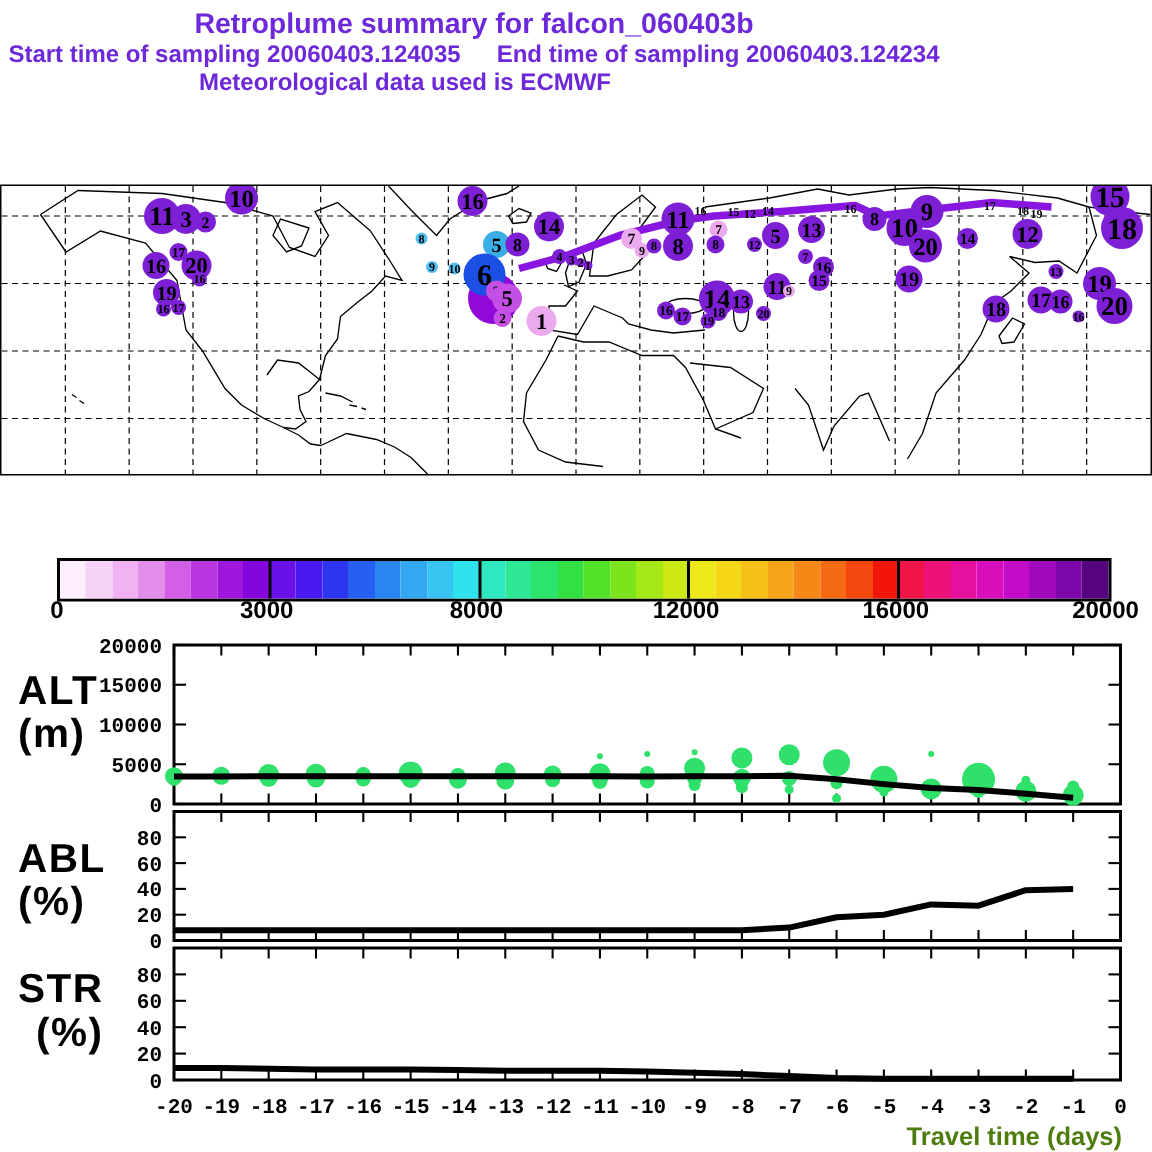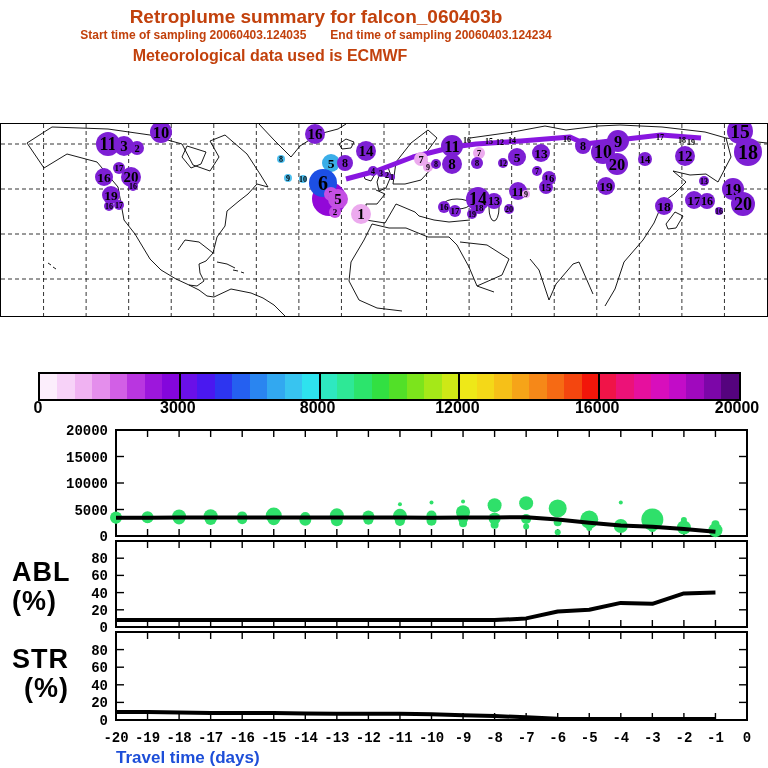--- a/index.html
+++ b/index.html
@@ -1,32 +1,32 @@
 <!DOCTYPE html>
 <html><head>
 <meta charset="utf-8">
 <style>
   html,body{margin:0;padding:0;background:#fff;}
   #root{position:relative;width:768px;height:768px;background:#fff;overflow:hidden;
         font-family:"Liberation Sans",sans-serif;}
-  .hdr{position:absolute;left:0;width:632px;text-align:center;font-weight:bold;color:#c2410c;}
+  .hdr{position:absolute;left:0;width:632px;text-align:center;font-weight:bold;color:#6d28d9;}
   #title{top:6px;font-size:19px;}
-  #subline{top:28px;font-size:12px;display:flex;justify-content:center;gap:24px;}
+  #subline{top:28px;font-size:16px;display:flex;justify-content:center;gap:24px;}
   #metline{top:47px;font-size:16px;transform:translateX(-46px);}
   #map-wrap{position:absolute;left:0;top:123px;width:766px;height:192px;border:1px solid #000;background:#fff;}
   #map-svg{display:block;width:766px;height:192px;}
   #cb-wrap{position:absolute;left:38px;top:372px;width:699px;height:25px;border:2px solid #000;display:flex;}
   .cb-seg{flex:1 1 auto;height:100%;}
   .cb-div{position:absolute;top:0;width:2px;height:100%;background:#000;}
   .cb-tick{position:absolute;top:399px;width:90px;text-align:center;font-weight:bold;font-size:16px;color:#000;}
   #cb-label{position:absolute;left:0;top:403px;width:768px;text-align:center;
             font-family:"Liberation Mono",monospace;font-weight:bold;font-size:17px;color:#000;}
   .side-label{position:absolute;left:12px;color:#000;font-weight:bold;font-size:27px;line-height:29px;letter-spacing:1px;}
   #charts-svg{position:absolute;left:0;top:420px;width:768px;height:348px;}
-  #xtitle{position:absolute;left:116px;top:748px;width:632px;text-align:left;font-weight:bold;font-size:17px;color:#1d4ed8;}
+  #xtitle{position:absolute;left:116px;top:748px;width:632px;text-align:right;font-weight:bold;font-size:17px;color:#4d7c0f;}
   svg text{fill:#000;}
 </style>
 </head>
 <body>
 
 <div id="root">
   <div id="title" class="hdr">Retroplume summary for falcon_060403b</div>
   <div id="subline" class="hdr">
     <span>Start time of sampling 20060403.124035</span>
     <span>End time of sampling 20060403.124234</span>
@@ -271,20 +271,24 @@
     </div>
   <div id="cb-ticks">
       <span class="cb-tick" style="left: -7px;">0</span>
       <span class="cb-tick" style="left: 132.8px;">3000</span>
       <span class="cb-tick" style="left: 272.6px;">8000</span>
       <span class="cb-tick" style="left: 412.4px;">12000</span>
       <span class="cb-tick" style="left: 552.2px;">16000</span>
       <span class="cb-tick" style="left: 692px;">20000</span>
     </div>
 
+  <div class="side-label" style="top:446px;">
+    <div>ALT</div>
+    <div>(m)</div>
+  </div>
   <div class="side-label" style="top:558px;">
     <div>ABL</div>
     <div>(%)</div>
   </div>
   <div class="side-label" style="top:645px;text-align:right;">
     <div>STR</div>
     <div>(%)</div>
   </div>
 
   <svg id="charts-svg" viewBox="0 0 768 348">

